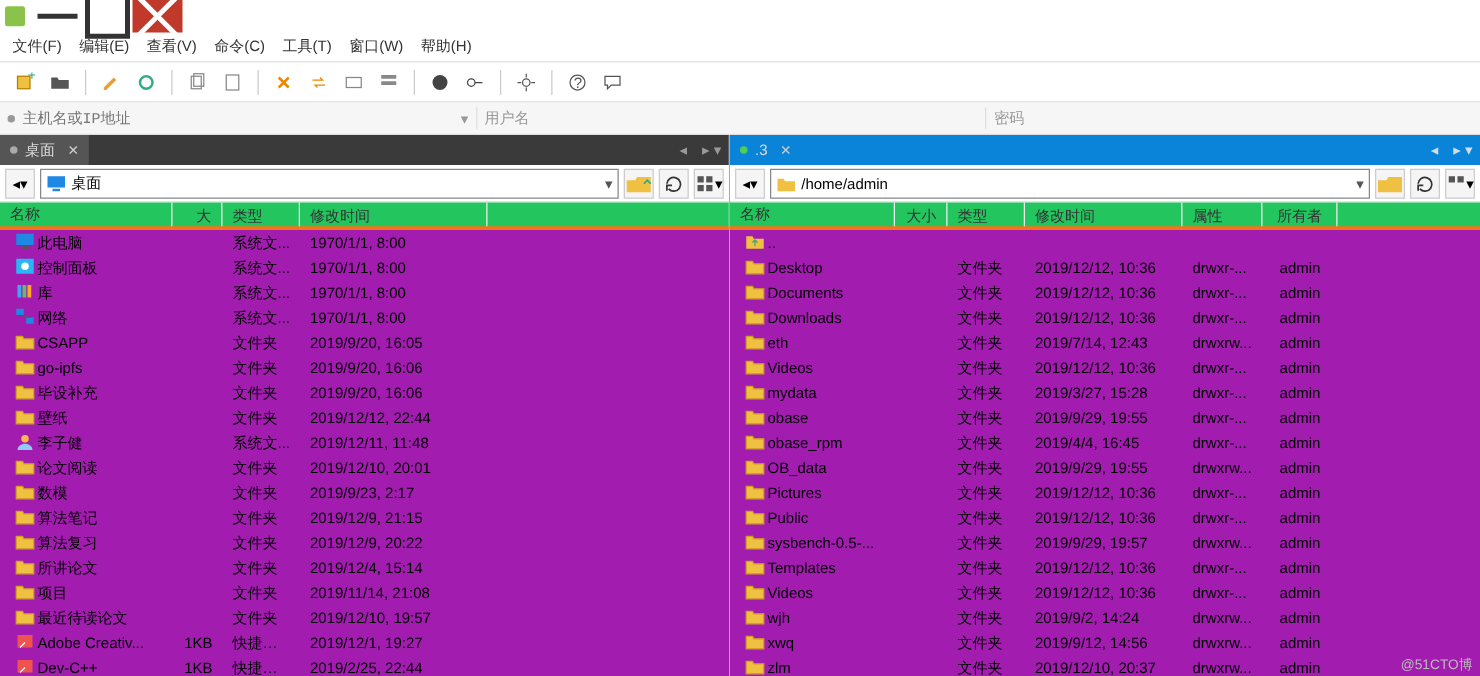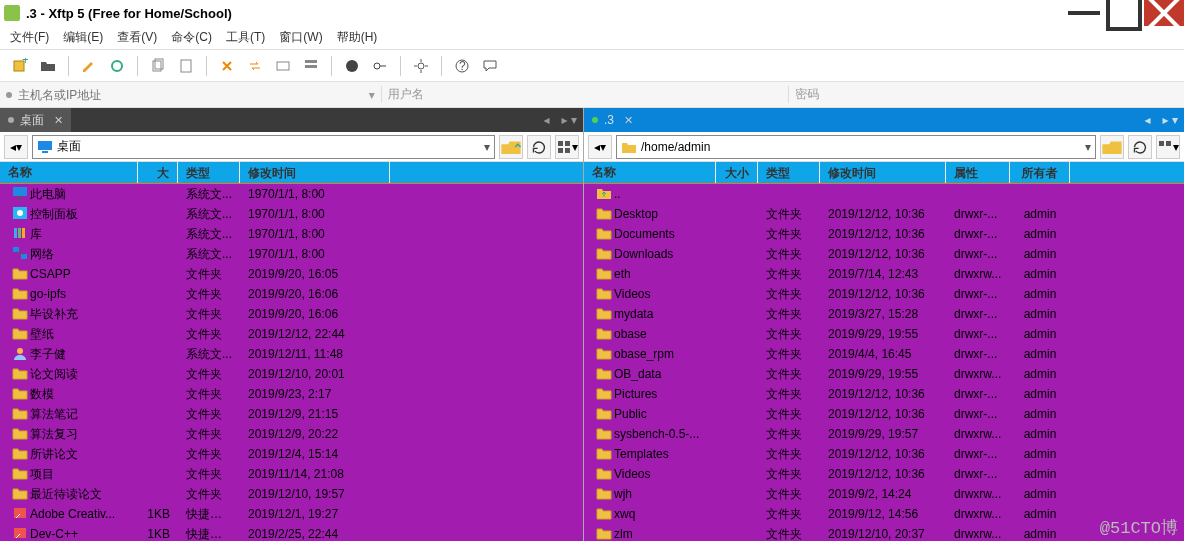--- a/index.html
+++ b/index.html
@@ -11,68 +11,67 @@
 .winbtn { width: 40px; height: 26px; display: flex; align-items: center; justify-content: center; }
 .winbtn.close { background: #c0392b; color: #fff; }
 .menubar { height: 24px; display: flex; align-items: center; gap: 14px; padding: 0 10px; border-bottom: 1px solid #e0e0e0; }
 .menubar span { color: #333; cursor: default; }
 .toolbar { height: 32px; display: flex; align-items: center; gap: 4px; padding: 0 8px; border-bottom: 1px solid #e0e0e0; }
 .tbtn { width: 24px; height: 24px; display: flex; align-items: center; justify-content: center; border-radius: 2px; }
 .tbtn svg { width: 16px; height: 16px; }
 .tsep { width: 1px; height: 20px; background: #ccc; margin: 0 4px; }
 .addrbar { height: 26px; display: flex; align-items: center; border-bottom: 1px solid #e0e0e0; background: #f6f6f6; }
 .addrbar .dot { width: 6px; height: 6px; border-radius: 50%; background: #999; margin: 0 6px; }
-.addrbar input { flex: 1; border: none; background: transparent; height: 100%; outline: none; color: #15803d; }
+.addrbar input { flex: 1; border: none; background: transparent; height: 100%; outline: none; color: #15803d; font-family: Liberation Mono, monospace; }
 .addrbar .lbl { color: #999; padding: 0 20px 0 6px; border-left: 1px solid #ddd; }
 .panes { flex: 1; display: flex; min-height: 0; }
 .pane { display: flex; flex-direction: column; min-height: 0; }
 .pane.left { width: 584px; border-right: 1px solid #aaa; }
 .pane.right { flex: 1; }
 .tabstrip { height: 24px; background: #3a3a3a; display: flex; align-items: stretch; }
 .tab { display: flex; align-items: center; padding: 0 8px; gap: 6px; color: #ddd; position: relative; }
 .tab .dot { width: 6px; height: 6px; border-radius: 50%; }
 .tab.local { background: #555; }
 .tab.local .dot { background: #aaa; }
 .tab.remote { background: #0a84d8; }
 .tab.remote .dot { background: #50d050; }
 .tab .x { color: #ccc; margin-left: 4px; font-size: 11px; }
 .tabstrip .spacer { flex: 1; }
 .tabstrip .navarrow { color: #999; padding: 0 6px; display: flex; align-items: center; }
 .navrow { height: 30px; display: flex; align-items: center; gap: 4px; padding: 2px 4px; border-bottom: 1px solid #ddd; background: #fff; }
 .navbtn { width: 24px; height: 24px; border: 1px solid #ccc; background: #f5f5f5; display: flex; align-items: center; justify-content: center; }
 .combo { flex: 1; height: 24px; border: 1px solid #888; display: flex; align-items: center; padding: 0 4px; gap: 4px; }
 .combo .drop { margin-left: auto; color: #555; }
 .folder-icon { width: 16px; height: 14px; display: inline-block; }
-.hdr { display: flex; height: 22px; border-bottom: 1px solid #f97316; background: #0ea5e9; font-weight: bold; }
+.hdr { display: flex; height: 22px; border-bottom: 3px solid #f97316; background: #22c55e; }
 .hdr > div { padding: 3px 8px; border-right: 1px solid #eee; color: #333; }
 .list { flex: 1; overflow-y: auto; overflow-x: hidden; background: #a21caf; position: relative; }
 .row { display: flex; height: 20px; align-items: center; }
 .row > div { padding: 0 8px; white-space: nowrap; overflow: hidden; text-overflow: ellipsis; }
 .row .ic { width: 16px; height: 16px; flex-shrink: 0; margin-left: 4px; margin-right: 2px; }
 .left .c-name { width: 138px; display: flex; align-items: center; }
 .left .c-size { width: 40px; text-align: right; }
 .left .c-type { width: 62px; }
 .left .c-date { width: 150px; }
 .right .c-name { width: 132px; display: flex; align-items: center; }
 .right .c-size { width: 42px; text-align: right; }
 .right .c-type { width: 62px; }
 .right .c-date { width: 126px; }
 .right .c-attr { width: 64px; }
 .right .c-owner { width: 60px; text-align: center; }
 .pane.right .tabstrip { background: #0a84d8; }
-.watermark { position: absolute; right: 6px; bottom: 2px; color: #bbb; font-size: 17px; pointer-events: none; font-family: Liberation Mono, monospace; }
+.watermark { position: absolute; right: 6px; bottom: 2px; color: #bbb; font-size: 11px; pointer-events: none; }
 ::-webkit-scrollbar { width: 16px; background: #f0f0f0; }
 ::-webkit-scrollbar-thumb { background: #c8c8c8; border: 1px solid #aaa; }
 </style>
 </head>
 <body>
 
 <div class="titlebar">
   <div class="icon"></div>
-  <div class="title">.3  - Xftp 5 (Free for Home/School)</div>
   <div class="winbtns">
     <div class="winbtn">
         <svg viewBox="0 0 10 10">
           <line x1="1" y1="5" x2="9" y2="5" stroke="#333"></line>
         </svg>
       </div>
     <div class="winbtn">
         <svg viewBox="0 0 10 10">
           <rect x="1" y="1" width="8" height="8" fill="none" stroke="#333"></rect>
         </svg>

